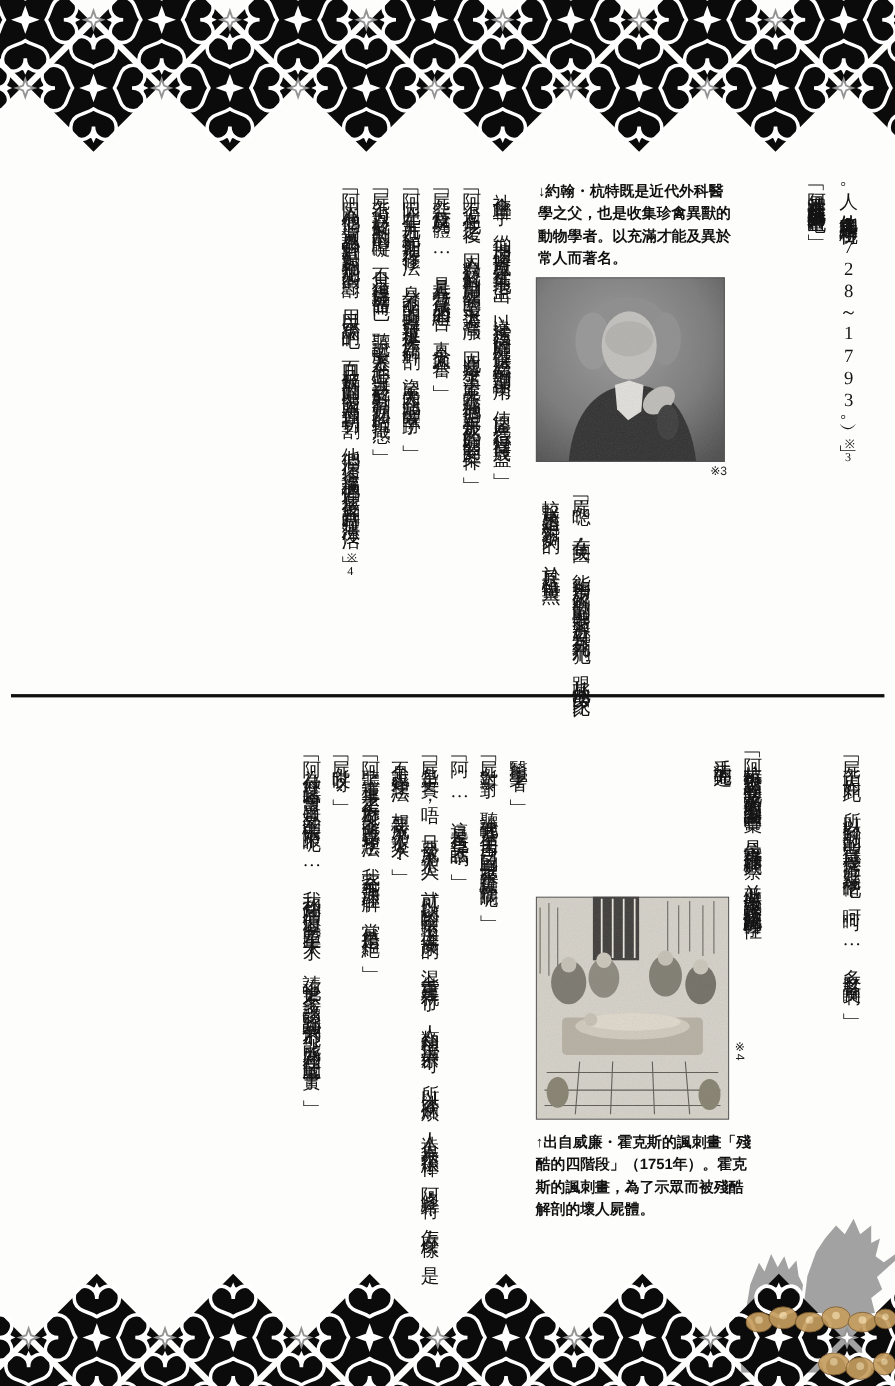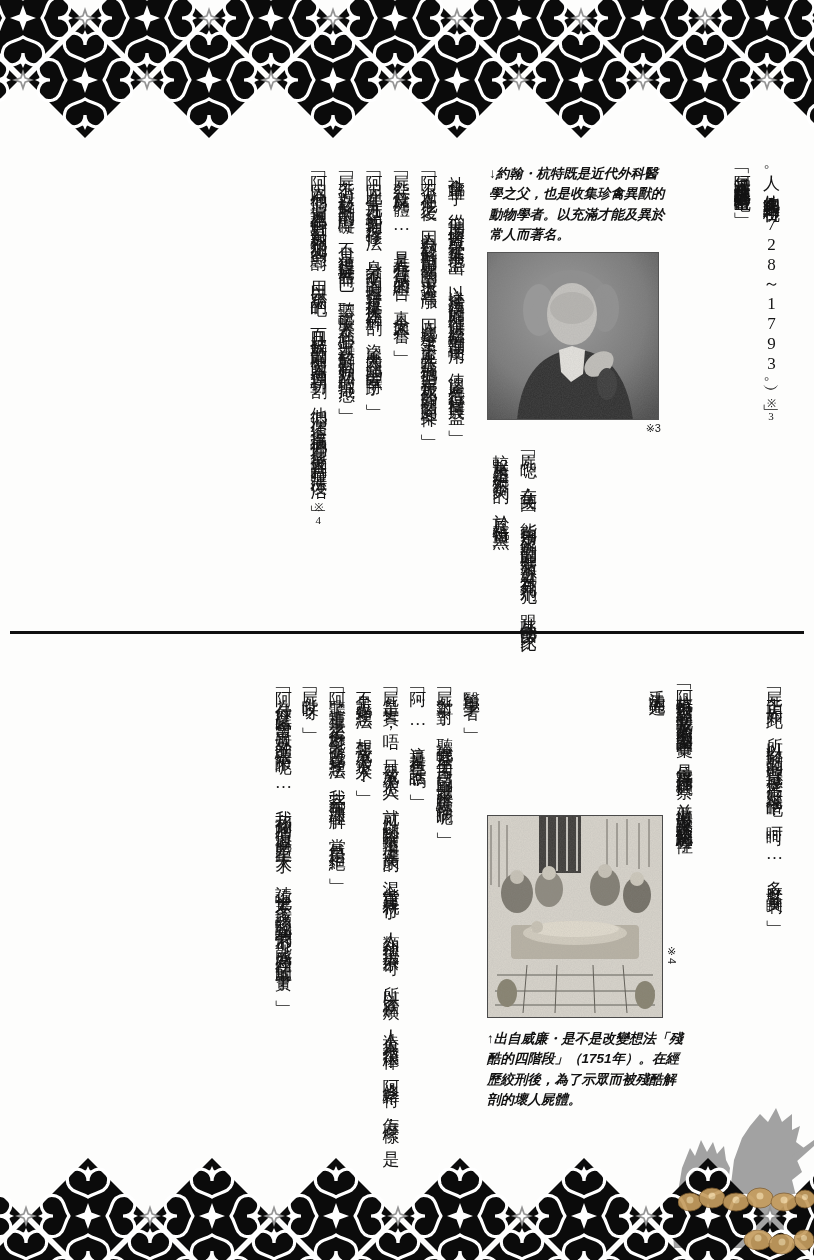--- a/index.html
+++ b/index.html
@@ -6,21 +6,21 @@
   body{width:814px;height:1260px;position:relative;background:#fdfdfc;overflow:hidden;
        font-family:"Liberation Serif","DejaVu Serif",serif;color:#121212;}
   .abs{position:absolute;}
   
   .vtext{writing-mode:vertical-rl;text-orientation:upright;font-size:17px;
          letter-spacing:4.2px;line-height:1.62;color:#141414;}
   .vtext p{margin:0;padding:0;}
   .tight{letter-spacing:1.2px;}
   .note{font-size:11px;letter-spacing:0;}
   .caption{font-family:"Liberation Sans","DejaVu Sans",sans-serif;font-weight:700;
-           font-size:13.5px;line-height:1.5;color:#111;font-style:italic;}
+           font-size:13.5px;line-height:1.5;color:#111;}
   .imgframe{display:block;}
   .divider{background:#101010;}
   .notelab{font-family:"Liberation Sans","DejaVu Sans",sans-serif;font-size:11px;color:#222;}.z1{z-index:1}.z2{z-index:2}.z3{z-index:3}.z4{z-index:4}
 </style>
 </head>
 <body>
 
 <svg width="0" height="0" style="position:absolute">
   <defs>
     <g id="tile">
@@ -249,21 +249,21 @@
       <line x1="10" y1="160" x2="166" y2="160"></line>
         <line x1="8" y1="176" x2="168" y2="176"></line>
         <line x1="8" y1="190" x2="168" y2="190"></line>
     </g>
     <ellipse cx="20" cy="178" rx="10" ry="14" fill="#87826f"></ellipse>
     <ellipse cx="158" cy="180" rx="10" ry="14" fill="#87826f"></ellipse>
     <rect width="176" height="203" filter="url(#noise)"></rect>
     <rect x="0.5" y="0.5" width="175" height="202" fill="none" stroke="#4a4a4a" stroke-width="1"></rect>
   </svg>
   <div class="notelab abs" style="left:179px;top:130px;writing-mode:vertical-rl">※4</div>
-  <div class="caption" style="margin-top:11px;width:198px">↑出自威廉・是不是改變想法「殘酷的四階段」（1751年）。在經歷絞刑後，為了示眾而被殘酷解剖的壞人屍體。</div>
+  <div class="caption" style="margin-top:11px;width:198px">↑出自威廉・霍克斯的諷刺畫「殘酷的四階段」（1751年）。霍克斯的諷刺畫，為了示眾而被殘酷解剖的壞人屍體。</div>
 </div>
 
 <div class="abs vtext z4" style="left:96px;top:678px;height:464px;width:388px;line-height:1.58">
   <p>醫學學者。」</p>
   <p>屍「對了對了，聽說他甚至使用自己的身體來實驗性病呢。」</p>
   <p>阿「……這是黃色笑話嗎？」</p>
   <p>屍「是史實。唔，只要成為人造人，就可以切斷陰莖換上健康的，混合重建就行了。人類卻得治療不可，所以才麻煩。人造人果然很棒！阿修希特，怎麼樣，是不是改變想法，想要成為人造人了？」</p>
   <p>阿「聽了這種事之後怎麼可能會改變想法？我完全無法理解。當然是拒絕。」</p>
   <p>屍「哎呀？」</p>
   <p>阿「為什麼這時會露出意外的表情來呢……我和你的價值觀念差距太大了。請你也差不多該體認到我們不可能成為同伴的事實了。」</p>

